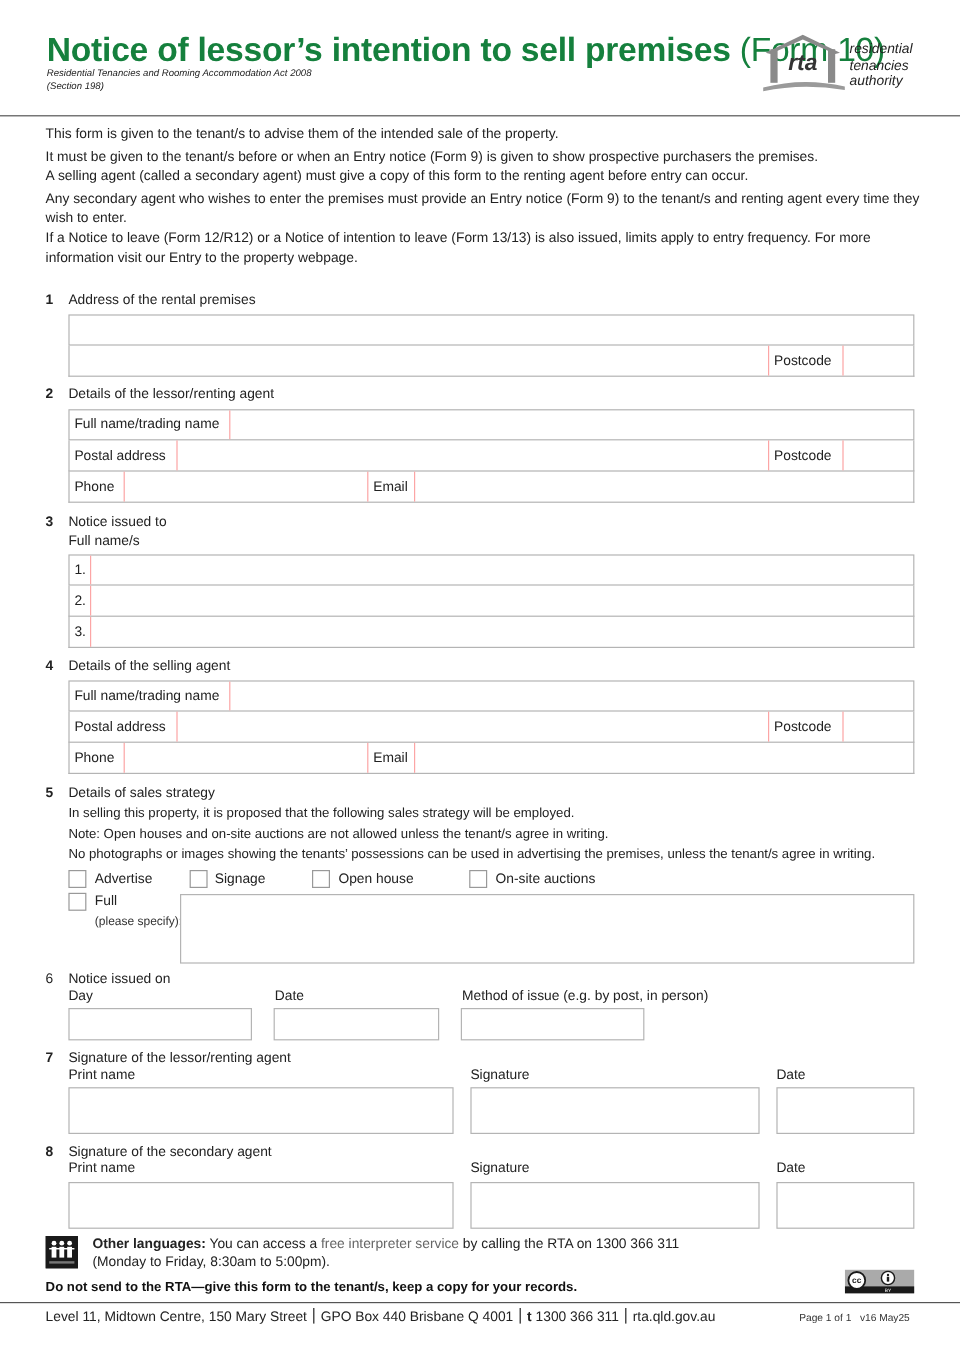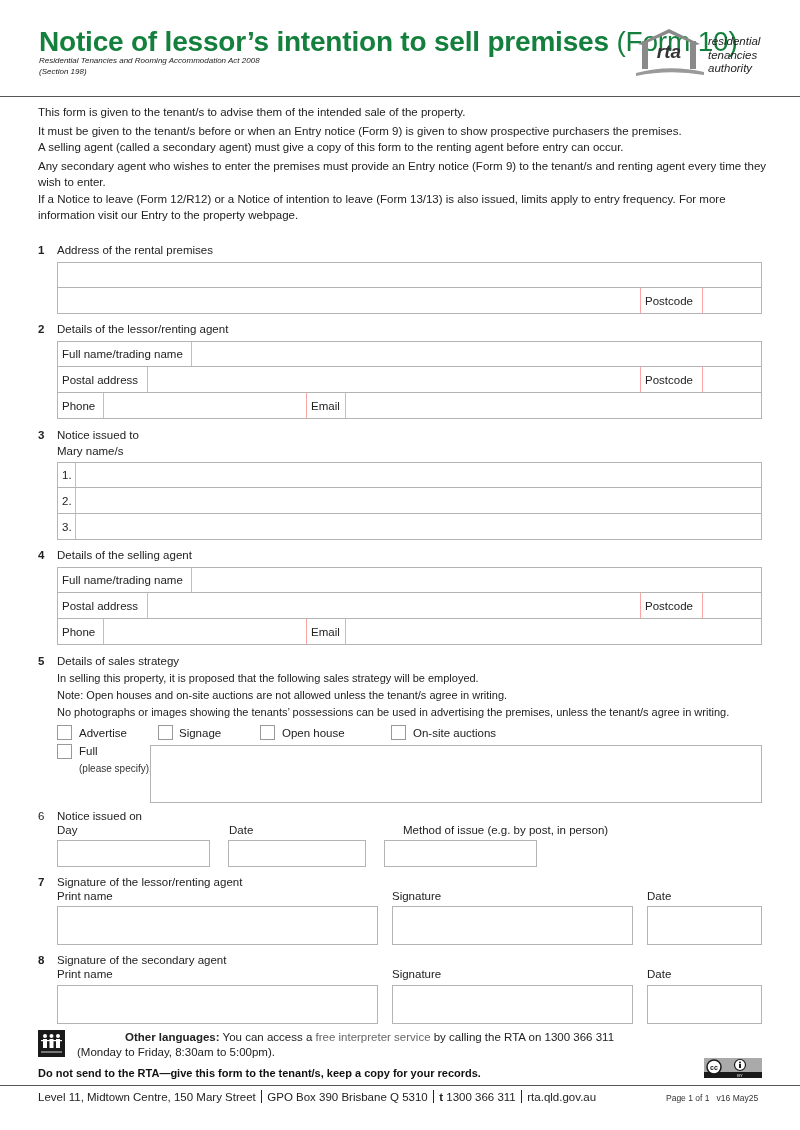--- a/index.html
+++ b/index.html
@@ -26,21 +26,21 @@
   .cell.grow { flex: 1; }
   .chk { width: 15px; height: 15px; border: 1px solid #999; background: #fff; }
   .note { font-size: 11px; color: #222; line-height: 16px; }
   .small { font-size: 10px; color: #333; }
   .rule-bottom { left: 0; top: 1085px; width: 800px; height: 1px; background: #555; }
   .footer-addr { left: 38px; top: 1090px; font-size: 11.5px; color: #222; white-space: nowrap; }
   .footer-addr .sep { display: inline-block; width: 1.5px; height: 13px; background: #222; vertical-align: -2px; margin: 0 5px; }
   .footer-page { left: 666px; top: 1093px; font-size: 8.5px; color: #333; white-space: nowrap; }
   .interp-icon { left: 38px; top: 1030px; width: 27px; height: 27px; background: #1a1a1a; }
   .lang { left: 77px; top: 1030px; font-size: 11.5px; line-height: 15px; color: #222; }
-  .lang b { font-weight: bold; margin-left: 48px; }
+  .lang b { font-weight: bold; }
   .lang .link { color: #666; }
   .dont-send { left: 38px; top: 1067px; font-size: 11px; font-weight: bold; color: #111; white-space: nowrap; }
   .cc { left: 704px; top: 1058px; width: 58px; height: 20px; }
 </style>
 </head>
 <body>
 
 <div class="abs title"><span>Notice of lessor’s intention to sell premises</span><span class="form-no"> (Form 10)</span></div>
 <div class="abs subtitle">
   <div>Residential Tenancies and Rooming Accommodation Act 2008</div>
@@ -93,21 +93,21 @@
 </div>
 <div class="row" style="top:393px">
   <div class="cell" style="width:46px">Phone</div>
   <div class="cell" style="width:203px"></div>
   <div class="cell" style="width:39px">Email</div>
   <div class="cell grow"></div>
 </div>
 
 <div class="abs sec-num" style="top:429px">3</div>
 <div class="abs sec-title" style="top:429px">Notice issued to</div>
-<div class="abs label" style="left:57px;top:445px">Mary name/s</div>
+<div class="abs label" style="left:57px;top:445px">Full name/s</div>
 <div class="row first" style="top:462px">
   <div class="cell" style="width:18px">1.</div>
   <div class="cell grow"></div>
 </div>
 <div class="row" style="top:488px">
   <div class="cell" style="width:18px">2.</div>
   <div class="cell grow"></div>
 </div>
 <div class="row" style="top:514px">
   <div class="cell" style="width:18px">3.</div>
@@ -149,21 +149,21 @@
 <div class="abs label" style="left:413px;top:727px">On-site auctions</div>
 <div class="abs chk" style="left:57px;top:744px"></div>
 <div class="abs label" style="left:79px;top:745px">Full</div>
 <div class="abs small" style="left:79px;top:763px">(please specify):</div>
 <div class="abs box" style="left:150px;top:745px;width:612px;height:58px"></div>
 
 <div class="abs sec-num" style="top:810px;font-weight:normal">6</div>
 <div class="abs sec-title" style="top:810px">Notice issued on</div>
 <div class="abs label" style="left:57px;top:824px">Day</div>
 <div class="abs label" style="left:229px;top:824px">Date</div>
-<div class="abs label" style="left:403px;top:824px">Method of issue (e.g. by post, in person)</div>
+<div class="abs label" style="left:385px;top:824px">Method of issue (e.g. by post, in person)</div>
 <div class="abs box" style="left:57px;top:840px;width:153px;height:27px"></div>
 <div class="abs box" style="left:228px;top:840px;width:138px;height:27px"></div>
 <div class="abs box" style="left:384px;top:840px;width:153px;height:27px"></div>
 
 <div class="abs sec-num" style="top:876px">7</div>
 <div class="abs sec-title" style="top:876px">Signature of the lessor/renting agent</div>
 <div class="abs label" style="left:57px;top:890px">Print name</div>
 <div class="abs label" style="left:392px;top:890px">Signature</div>
 <div class="abs label" style="left:647px;top:890px">Date</div>
 <div class="abs box" style="left:57px;top:906px;width:321px;height:39px"></div>
@@ -201,15 +201,15 @@
   <circle cx="10" cy="9" r="7" fill="#fff" stroke="#1a1a1a" stroke-width="1.5"></circle>
   <text x="10" y="11.5" text-anchor="middle" font-family="Liberation Sans, sans-serif" font-weight="bold" font-size="7" fill="#1a1a1a">cc</text>
   <circle cx="36" cy="7" r="5.5" fill="#fff" stroke="#1a1a1a" stroke-width="1.2"></circle>
   <circle cx="36" cy="4.5" r="1" fill="#1a1a1a"></circle>
   <rect x="35" y="6" width="2" height="4" fill="#1a1a1a"></rect>
   <text x="36" y="19" text-anchor="middle" font-family="Liberation Sans, sans-serif" font-size="4" fill="#fff">BY</text>
 </svg>
 
 <div class="abs rule-bottom"></div>
 <div class="abs footer-addr">
-  <span>Level 11, Midtown Centre, 150 Mary Street</span><span class="sep"></span><span>GPO Box 390 Brisbane Q 5310</span><span class="sep"></span><b>t</b><span> 1300 366 311</span><span class="sep"></span><span>rta.qld.gov.au</span>
+  <span>Level 11, Midtown Centre, 150 Mary Street</span><span class="sep"></span><span>GPO Box 440 Brisbane Q 4001</span><span class="sep"></span><b>t</b><span> 1300 366 311</span><span class="sep"></span><span>rta.qld.gov.au</span>
 </div>
 <div class="abs footer-page"><span>Page 1 of 1</span>&nbsp;&nbsp;&nbsp;<span>v16 May25</span></div>
 
 </body></html>

